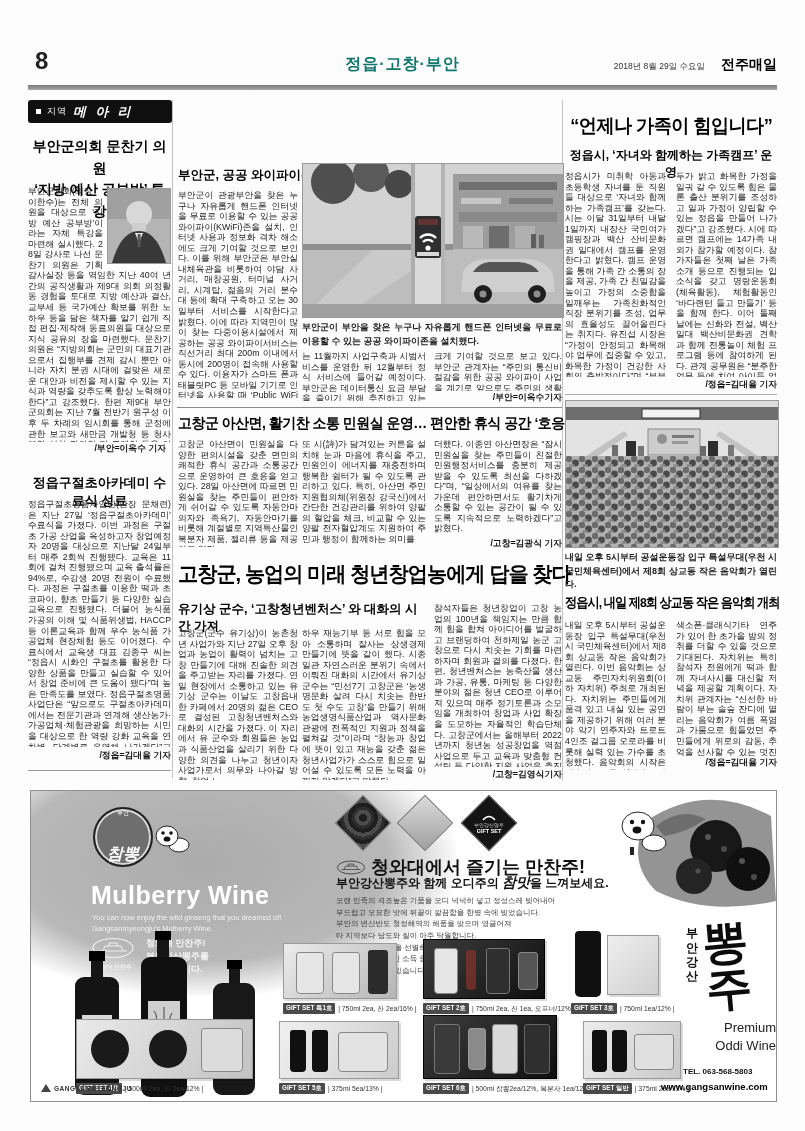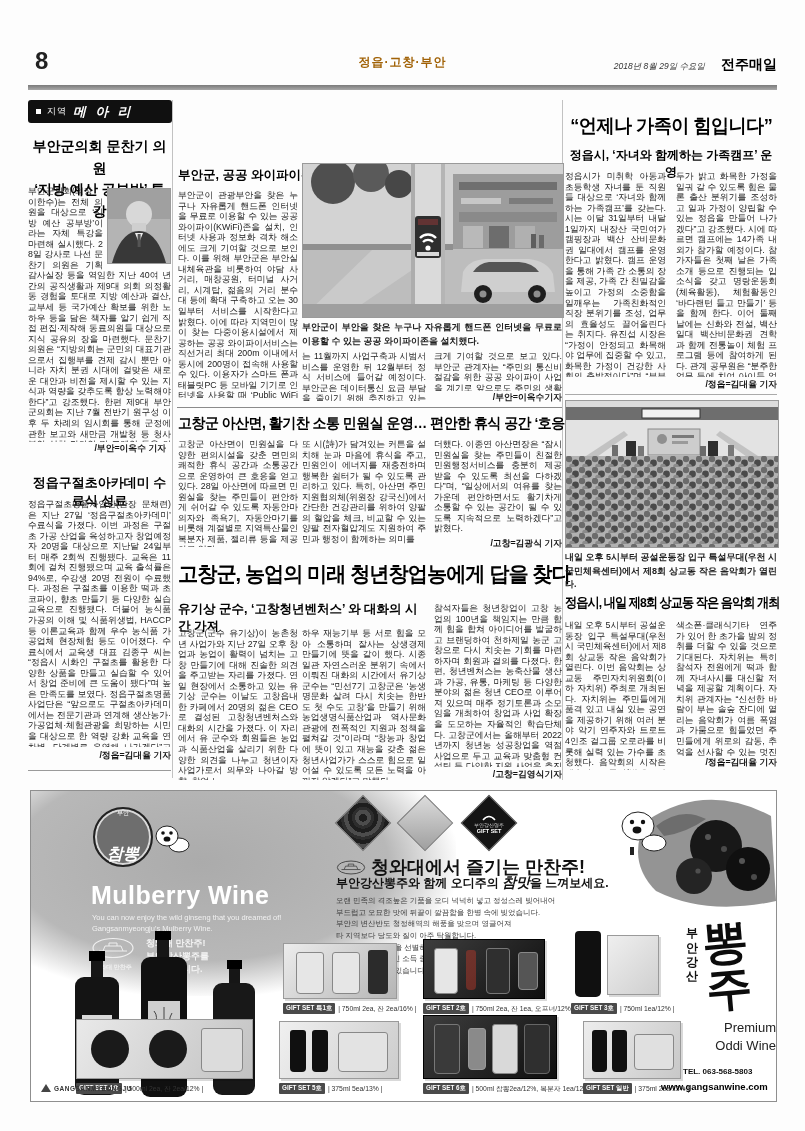--- a/index.html
+++ b/index.html
@@ -1,22 +1,22 @@
 <!DOCTYPE html>
 <html><head>
 <meta charset="utf-8">
 <style>
   html,body{margin:0;padding:0;background:#e9e9e9;}
   .page{position:relative;width:805px;height:1131px;background:#fdfdfd;margin:0 auto;
         font-family:"Liberation Sans","DejaVu Sans",sans-serif;color:#1b1b1b;overflow:hidden;}
   .abs{position:absolute;}
   
   .pgnum{font-size:24px;font-weight:bold;color:#222;}
-  .section-title{font-size:12px;font-weight:900;letter-spacing:1px;color:#a16207;}
-  .mh-date{font-size:8.5px;color:#333;font-style:italic;}
+  .section-title{font-size:16px;font-weight:900;letter-spacing:1px;color:#0f766e;}
+  .mh-date{font-size:8.5px;color:#333;}
   .mh-paper{font-size:14px;font-weight:900;color:#000;}
   .rule-thick{height:5px;background:linear-gradient(#7a7a7a,#a8a8a8);}
   .vrule{width:1px;background:#c2c2c2;}
   .hrule{height:1px;background:#8a8a8a;}
   
   .echo-box{background:#101010;color:#fff;border-radius:3px;display:flex;align-items:center;gap:6px;padding:0 8px;height:23px;}
   .echo-sq{width:5px;height:5px;background:#fff;display:inline-block;}
   .echo-prefix{font-size:9px;letter-spacing:1px;}
   .echo-name{font-family:"Liberation Serif","DejaVu Serif",serif;font-style:italic;font-size:13px;font-weight:bold;letter-spacing:3px;}
   .side-title{font-size:14px;font-weight:900;text-align:center;line-height:1.55;color:#000;}

